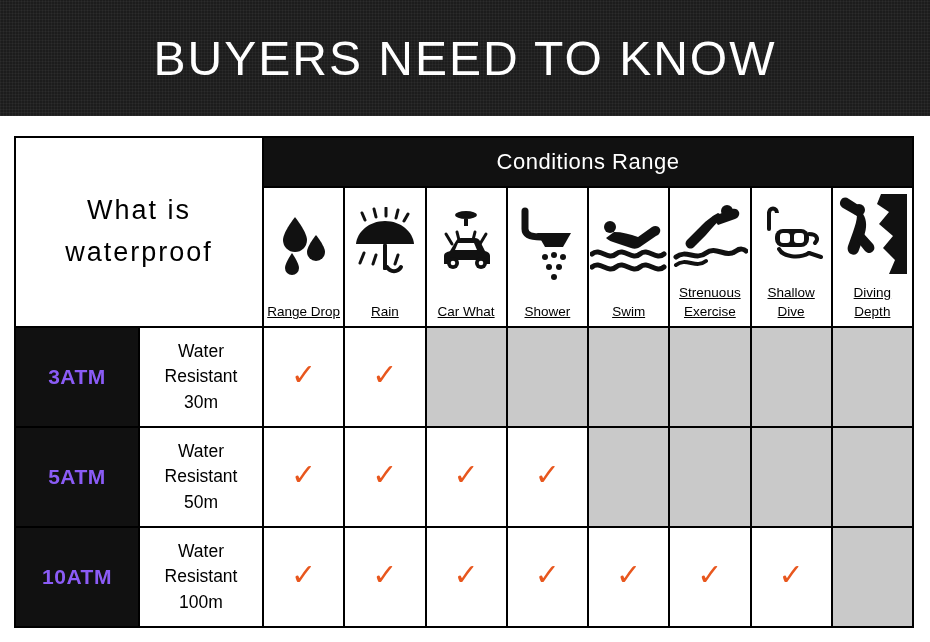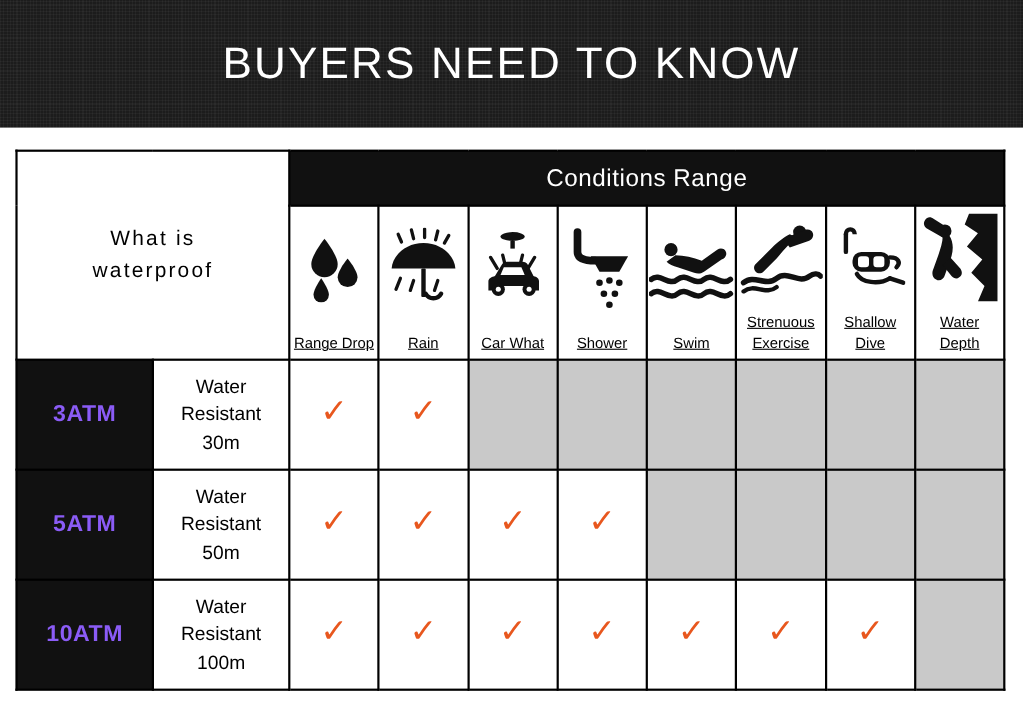--- a/index.html
+++ b/index.html
@@ -29,21 +29,21 @@
     background: #1c1c1c;
     background-image:
       repeating-linear-gradient(0deg, rgba(255,255,255,0.035) 0px, rgba(255,255,255,0.035) 1px, transparent 1px, transparent 3px),
       repeating-linear-gradient(90deg, rgba(255,255,255,0.035) 0px, rgba(255,255,255,0.035) 1px, transparent 1px, transparent 3px);
     display: flex;
     align-items: center;
     justify-content: center;
   }
   .banner-title {
     color: #ffffff;
-    font-size: 40px;
+    font-size: 48px;
     letter-spacing: 2px;
     font-weight: 400;
     font-family: "Liberation Sans", sans-serif;
   }
   
   .table-wrap {
     position: absolute;
     left: 14px;
     top: 136px;
     width: 900px;
@@ -60,21 +60,21 @@
     border: 2px solid #000000;
     padding: 0;
     vertical-align: middle;
     text-align: center;
   }
   
   .whatis {
     width: 246px;
     background: #ffffff;
     color: #000000;
-    font-size: 19px;
+    font-size: 27px;
     letter-spacing: 2px;
     line-height: 1.55;
     font-weight: 400;
   }
   .whatis div { white-space: nowrap; }
   
   .cond-head {
     background: #111111;
     color: #ffffff;
     font-size: 22px;
@@ -295,21 +295,21 @@
                 <svg width="70" height="80" viewBox="0 0 70 80">
                   <g fill="#111">
                     <path d="M44 0 L70 0 L70 80 L52 80 L58 66 L46 54 L56 42 L42 30 L52 18 L40 10 z"></path>
                     <circle cx="22" cy="16" r="6"></circle>
                     <path d="M26 20 C30 26 30 34 27 42 L22 56 C21 60 17 62 14 60 C11 59 10 55 11 52 L16 38 C18 32 20 26 20 21 z"></path>
                     <path d="M20 22 L6 14 C3 12 2 9 4 6 C6 3 9 3 12 5 L26 14 z"></path>
                     <path d="M27 40 L36 50 C38 53 38 56 35 58 C33 60 30 59 28 57 L20 47 z"></path>
                   </g>
                 </svg>
               </div>
-              <div class="icon-label">Water</div>
+              <div class="icon-label">Diving</div>
               <div class="icon-label">Depth</div>
             </div>
           </td>
         </tr>
 
         <tr class="data-row">
           <td class="atm-cell">3ATM</td>
           <td class="desc-cell">
             <div>Water Resistant</div>
             <div>30m</div>

